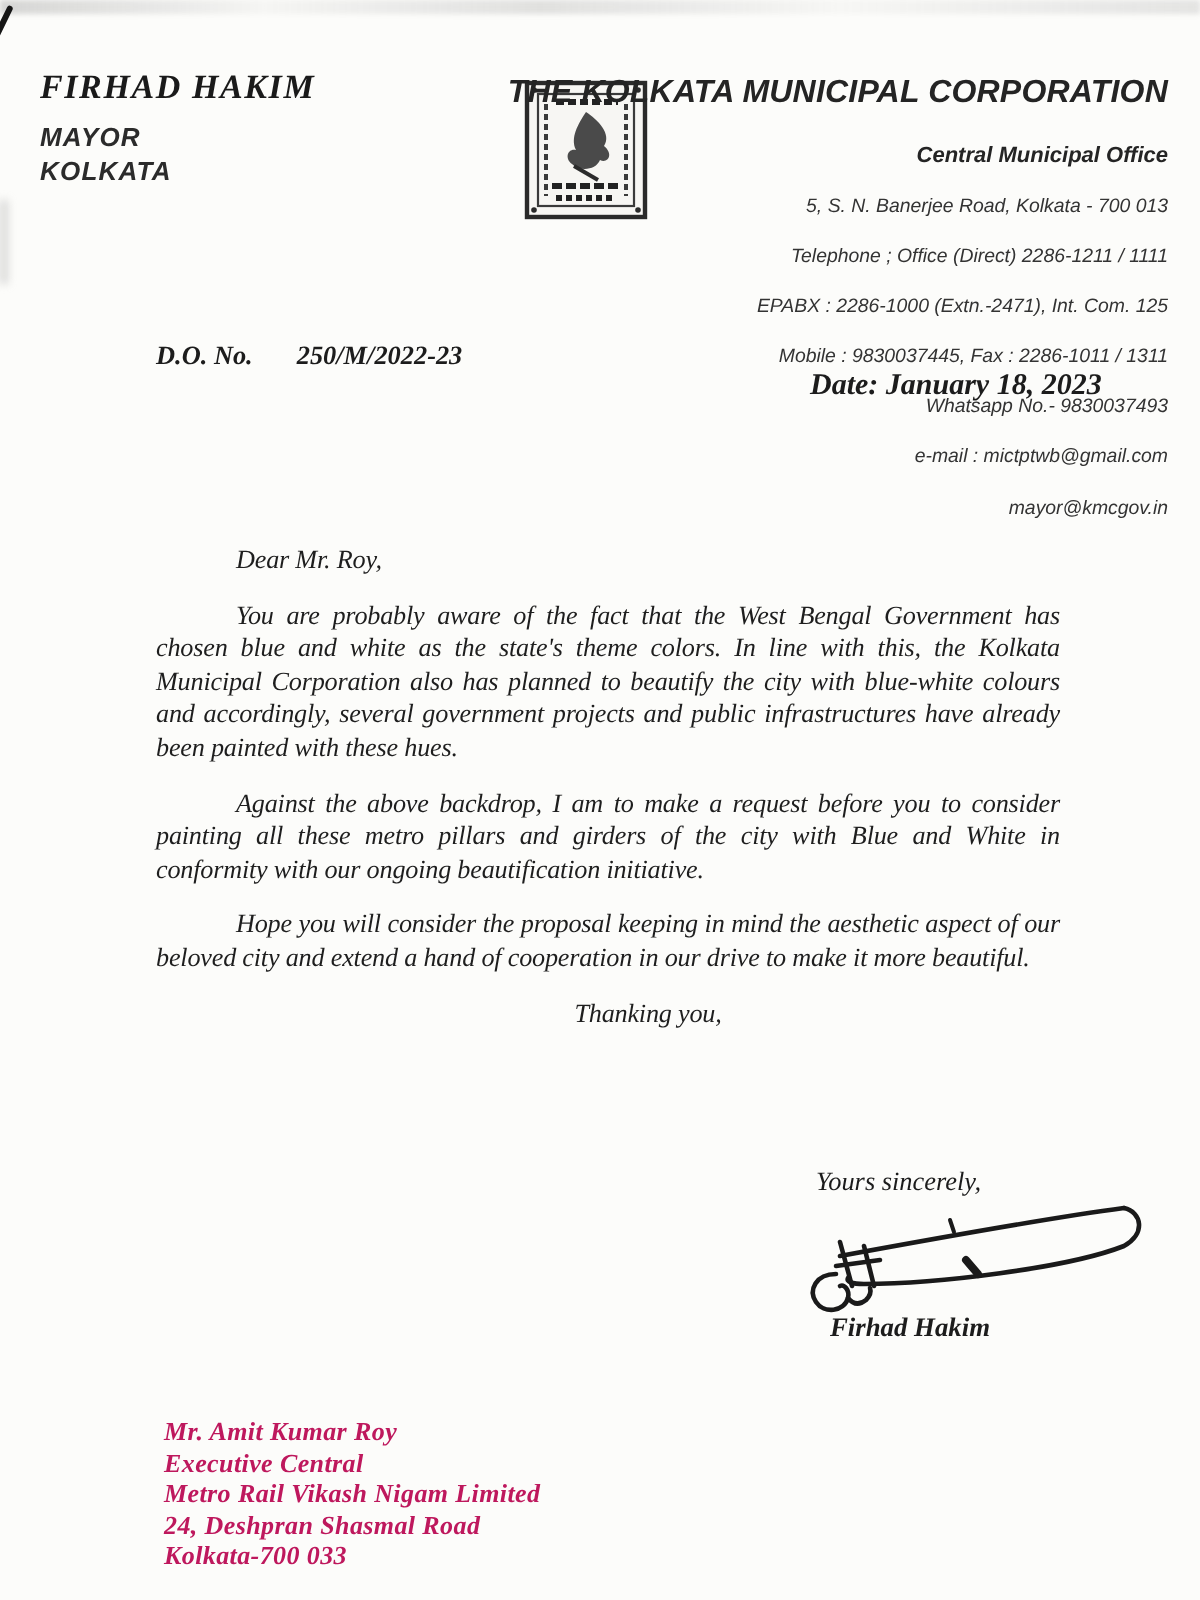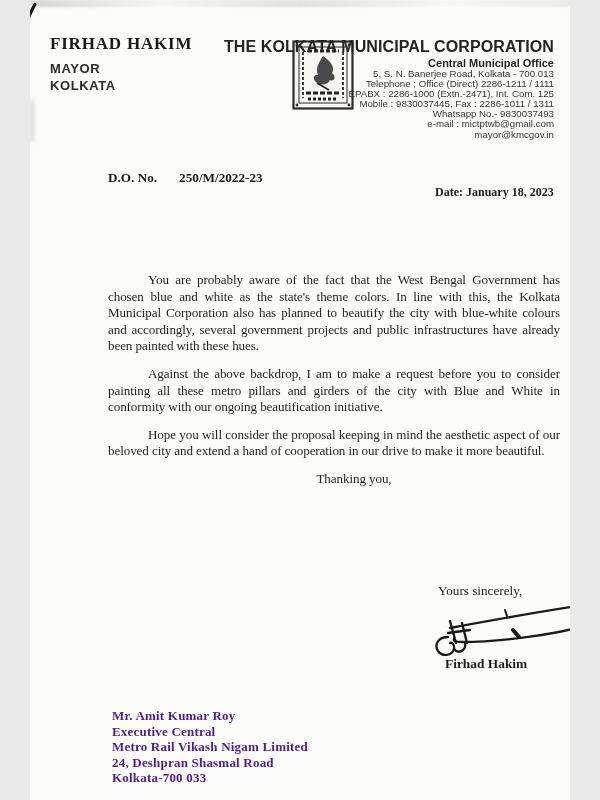--- a/index.html
+++ b/index.html
@@ -1,19 +1,20 @@
 <!DOCTYPE html>
 <html><head>
 <meta charset="utf-8">
 <style>
   html,body{margin:0;padding:0;background:#e9e9e9;}
   .page{
-    position:relative;width:540px;height:800px;margin:0 auto;
+    position:relative;width:600px;height:800px;margin:0 auto;
     background:#fcfcfa;color:#1c1c1c;overflow:hidden;
     font-family:"Liberation Serif", serif;
+    font-style:italic;
   }
   
   .scan-top-strip{position:absolute;left:0;top:0;width:600px;height:7px;
     background:linear-gradient(90deg,rgba(150,150,150,.38),rgba(200,200,200,.12) 22%,rgba(160,160,160,.30) 45%,rgba(205,205,205,.10) 70%,rgba(165,165,165,.28));
     filter:blur(1.3px);}
   .pen-mark{position:absolute;left:4px;top:3px;width:3px;height:31px;background:#161616;
     transform:rotate(26deg);transform-origin:top center;border-radius:2px;}
   .left-smudge{position:absolute;left:0;top:100px;width:4px;height:42px;
     background:rgba(170,170,170,.45);filter:blur(2px);}
 
@@ -23,43 +24,43 @@
   .sender-sub{font-family:"Liberation Sans", sans-serif;font-size:13px;font-weight:600;
     letter-spacing:.6px;color:#2b2b2b;line-height:17px;margin-top:6px;}
 
   
   .emblem{position:absolute;left:262px;top:40px;width:62px;height:70px;}
 
   
   .org{position:absolute;right:16px;top:38px;text-align:right;
     font-family:"Liberation Sans", sans-serif;color:#242424;}
   .org-name{font-size:16px;font-weight:bold;letter-spacing:.1px;}
-  .org-office{font-size:11px;font-weight:bold;margin-top:1px;}
-  .org-line{font-size:9.7px;line-height:10.1px;color:#333;}
+  .org-office{font-size:11px;font-weight:bold;margin-top:16px;}
+  .org-line{font-size:9.7px;line-height:10.1px;color:#333;margin-top:15px;}
 
   
   .do-line{position:absolute;left:78px;top:170px;font-size:13.2px;font-weight:bold;}
   .do-num{margin-left:22px;}
-  .date-line{position:absolute;left:405px;top:185px;font-size:12px;font-weight:bold;}
+  .date-line{position:absolute;left:405px;top:185px;font-size:15px;font-weight:bold;}
 
   
   .body{position:absolute;left:78px;top:272px;width:452px;
     font-size:13.1px;line-height:16.6px;text-align:justify;letter-spacing:-0.1px;color:#1e1e1e;}
   .body p{margin:0 0 11px;text-indent:40px;}
   .salutation{margin:0 0 8px;text-indent:0;text-align:left;}
   .closing{margin-top:22px;text-indent:40px;text-align:center;}
 
   
   .signoff-text{position:absolute;left:408px;top:583px;font-size:13.2px;}
   .signature{position:absolute;left:396px;top:597px;width:175px;height:62px;}
   .signatory{position:absolute;left:415px;top:656px;font-size:13.4px;font-weight:bold;}
 
   
   .recipient{position:absolute;left:82px;top:708px;font-size:13px;font-weight:bold;
-    line-height:15.6px;color:#4c1d95;letter-spacing:.2px;}
+    line-height:15.6px;color:#be185d;letter-spacing:.2px;}
 </style>
 </head>
 <body>
 
 <div class="page">
 
   <div class="scan-top-strip"></div>
   <div class="pen-mark"></div>
   <div class="left-smudge"></div>
 
@@ -100,20 +101,21 @@
     <div class="org-line">e-mail : mictptwb@gmail.com</div>
     <div class="org-line">mayor@kmcgov.in</div>
   </div>
 
   <div class="do-line">
     <span>D.O. No.</span><span class="do-num">250/M/2022-23</span>
   </div>
   <div class="date-line">Date: January 18, 2023</div>
 
   <div class="body">
+    <p class="salutation">Dear Mr. Roy,</p>
     <p>You are probably aware of the fact that the West Bengal Government has chosen blue and white as the state's theme colors. In line with this, the Kolkata Municipal Corporation also has planned to beautify the city with blue-white colours and accordingly, several government projects and public infrastructures have already been painted with these hues.</p>
     <p>Against the above backdrop, I am to make a request before you to consider painting all these metro pillars and girders of the city with Blue and White in conformity with our ongoing beautification initiative.</p>
     <p>Hope you will consider the proposal keeping in mind the aesthetic aspect of our beloved city and extend a hand of cooperation in our drive to make it more beautiful.</p>
     <p class="closing">Thanking you,</p>
   </div>
 
   <div class="signoff-text">Yours sincerely,</div>
   <div class="signature">
     <svg width="175" height="62" viewBox="0 0 175 62" xmlns="http://www.w3.org/2000/svg" fill="none" stroke="#1a1a1a" stroke-width="2.3" stroke-linecap="round">
       <path d="M24 31 C 62 24 128 12 166 7"></path>

